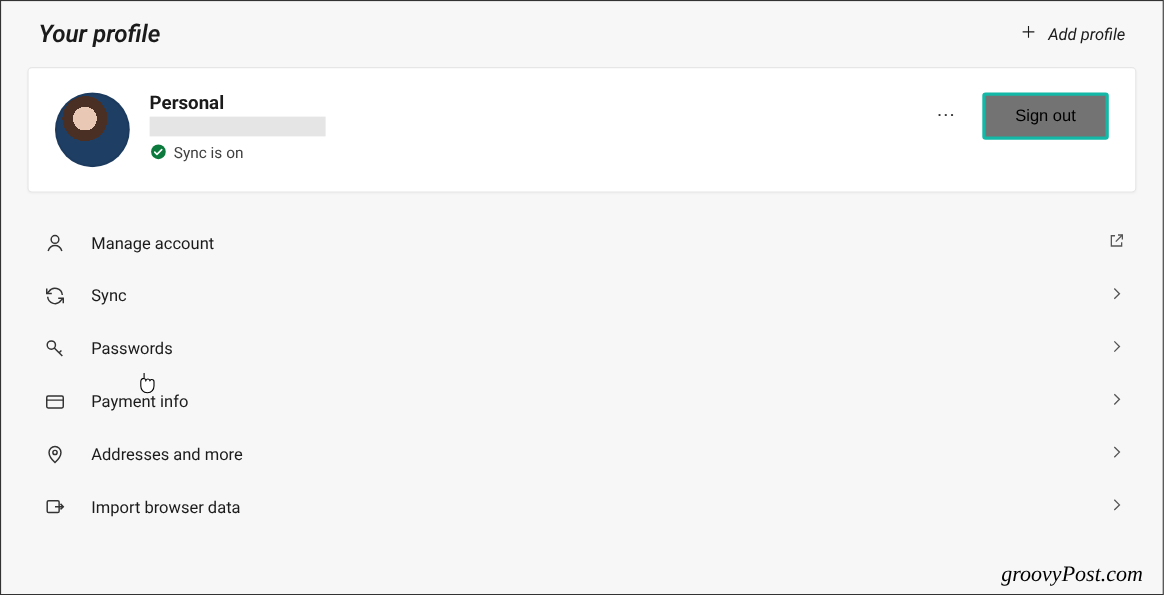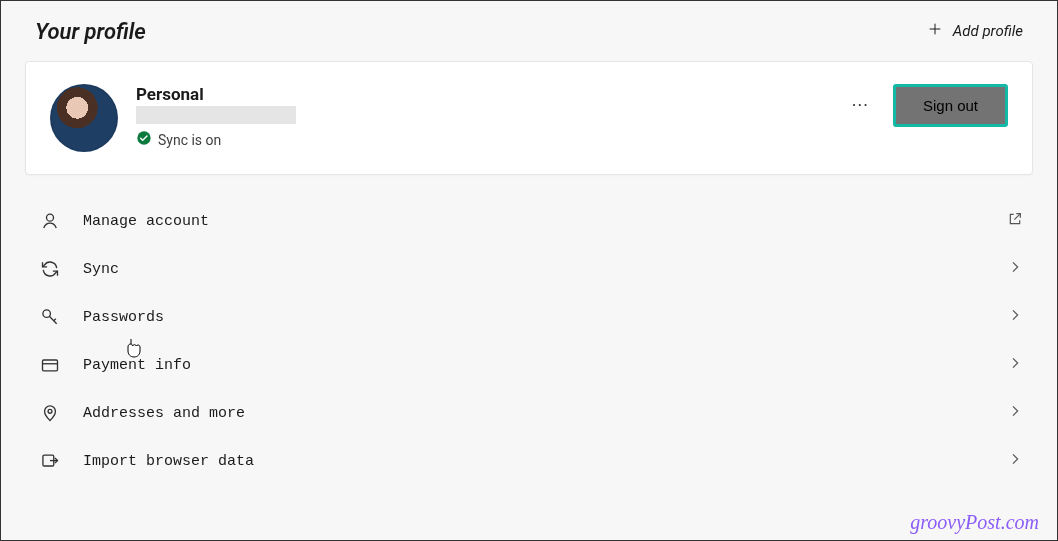--- a/index.html
+++ b/index.html
@@ -79,26 +79,26 @@
     cursor: pointer;
     font-size: 15px;
   }
   .menu-row .icon-slot {
     width: 22px;
     display:flex; align-items:center; justify-content:center;
     margin-right: 22px;
     color: #333;
   }
   .menu-row .icon-slot svg { width: 20px; height: 20px; stroke: #333; }
-  .menu-row .label { flex: 1; font-family: Liberation Mono, monospace; }
+  .menu-row .label { flex: 1; }
   .menu-row .tail svg { width: 16px; height: 16px; stroke: #555; }
   .watermark {
     position: absolute;
     right: 18px; bottom: 6px;
-    color: #8b5cf6;
+    color: #000000;
     font-family: Georgia, 'Times New Roman', serif;
     font-style: italic;
     font-size: 20px;
     pointer-events: none;
   }
   .cursor {
     position:absolute;
     left:124px;
     top:336px;
     font-size:15px;

